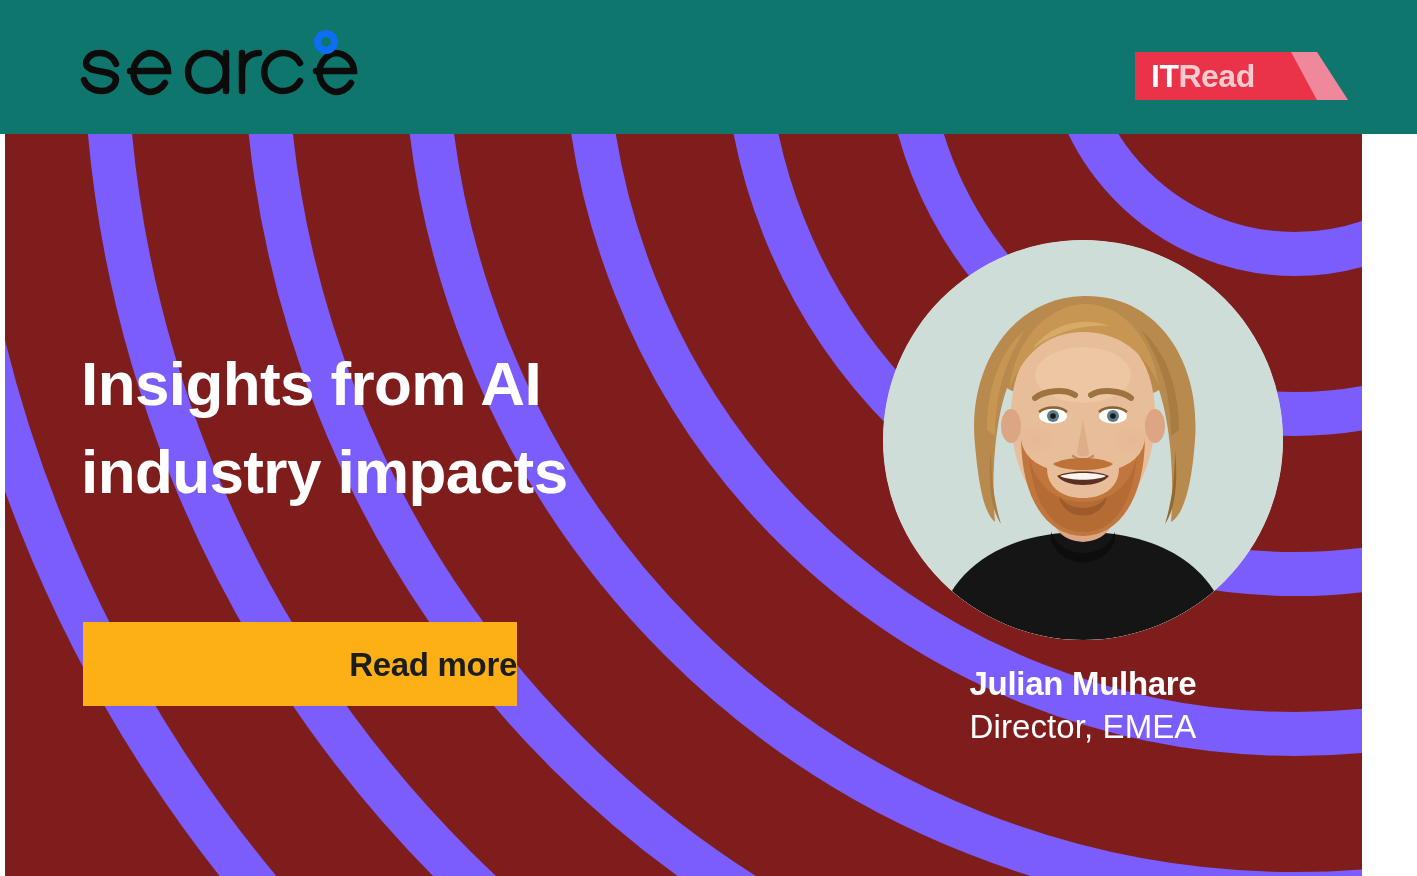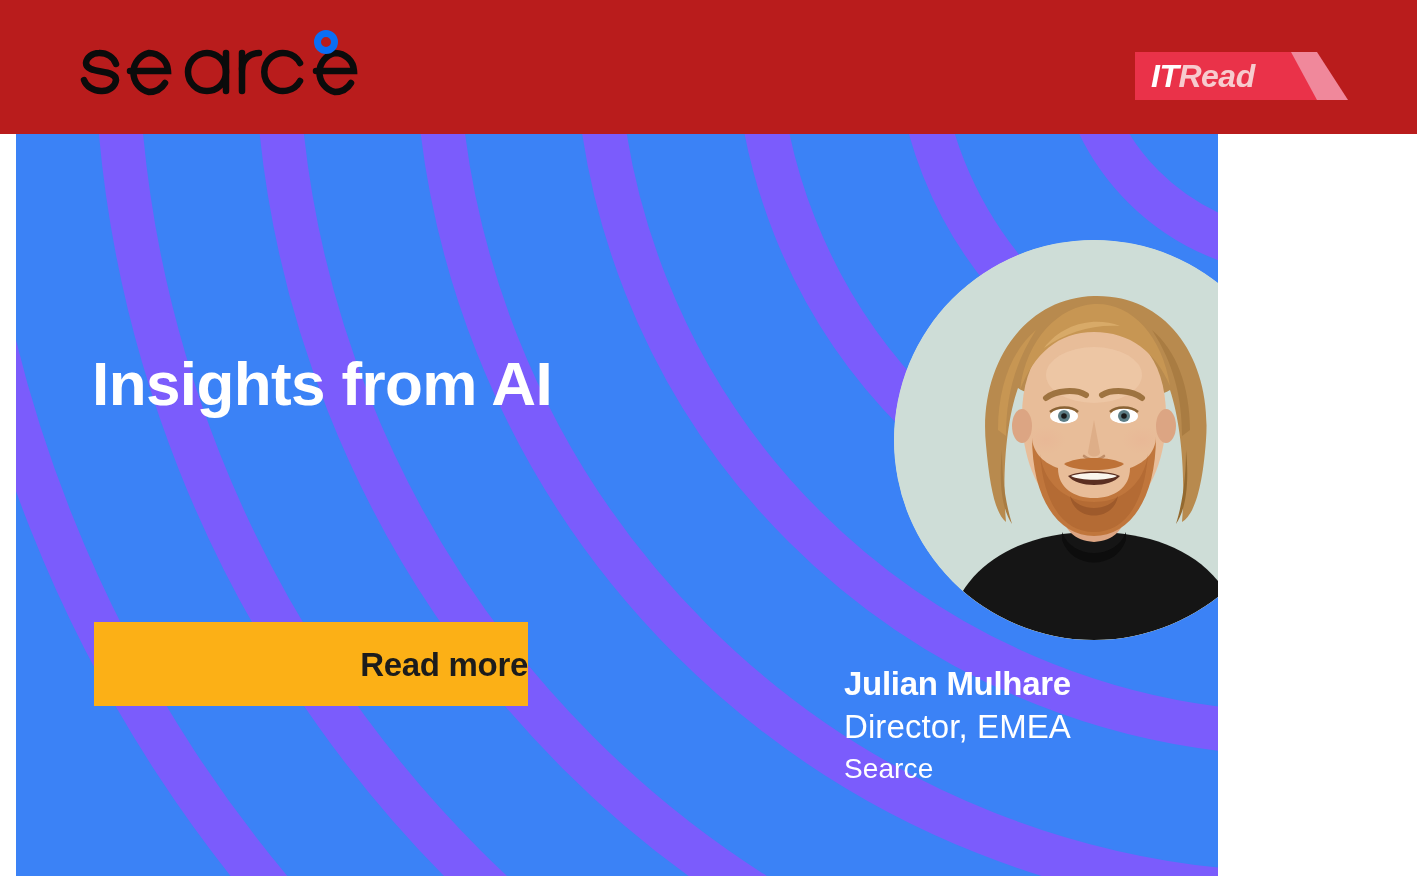--- a/index.html
+++ b/index.html
@@ -20,23 +20,22 @@
     background: #ffffff;
   }
 
   
   .header {
     position: absolute;
     left: 0;
     top: 0;
     width: 1417px;
     height: 134px;
-    background: #b91c1c;
+    background: #0f766e;
     z-index: 5;
-    font-style: italic;
   }
 
   
   .searce-logo {
     position: absolute;
     left: 70px;
     top: 24px;
     width: 290px;
     height: 86px;
   }
@@ -65,25 +64,25 @@
     letter-spacing: -0.5px;
     line-height: 1;
     white-space: nowrap;
   }
   .itbrief-it { color: #ffffff; }
   .itbrief-brief { color: #F7CBCE; }
 
   
   .stage {
     position: absolute;
-    left: 16px;
+    left: 5px;
     top: 134px;
-    width: 1202px;
+    width: 1357px;
     height: 742px;
-    background: #3b82f6;
+    background: #7f1d1d;
     overflow: hidden;
   }
 
   
   .rings {
     position: absolute;
     left: 0;
     top: 0;
     width: 100%;
     height: 100%;
@@ -144,21 +143,21 @@
     z-index: 3;
   }
   .portrait-wrap svg { display: block; }
 
   
   .speaker {
     position: absolute;
     left: 828px;
     top: 528px;
     width: 500px;
-    text-align: left;
+    text-align: center;
     color: #ffffff;
     z-index: 3;
   }
   .speaker-name {
     font-size: 33px;
     font-weight: bold;
     line-height: 44px;
     letter-spacing: -0.3px;
   }
   .speaker-role {
@@ -235,20 +234,21 @@
           <circle cx="1290" cy="-110" r="870"></circle>
           <circle cx="1290" cy="-110" r="1030"></circle>
           <circle cx="1290" cy="-110" r="1190"></circle>
           <circle cx="1290" cy="-110" r="1350"></circle>
         </g>
       </svg>
     </div>
 
     <h1 class="headline">
       <span class="hl-line">Insights from AI</span>
+      <span class="hl-line">industry impacts</span>
     </h1>
 
     <button class="cta-button">
       <span class="cta-label">Read more</span>
     </button>
 
     <div class="portrait-wrap">
       <svg width="400" height="400" viewBox="0 0 400 400" xmlns="http://www.w3.org/2000/svg">
         <defs>
           <clipPath id="circleClip">
@@ -319,17 +319,16 @@
           <path d="M296 190 C296 146 282 110 258 90 C280 124 288 158 288 196 Z" fill="#A97C42"></path>
           <path d="M108 210 C104 250 110 272 118 284 C110 258 108 232 108 210 Z" fill="#A97C42"></path>
           <path d="M292 210 C296 250 290 272 282 284 C290 258 292 232 292 210 Z" fill="#94692F"></path>
         </g>
       </svg>
     </div>
 
     <div class="speaker">
       <div class="speaker-name">Julian Mulhare</div>
       <div class="speaker-role">Director, EMEA</div>
-      <div class="speaker-org">Searce</div>
     </div>
 
   </div>
 </div>
 
 </body></html>

